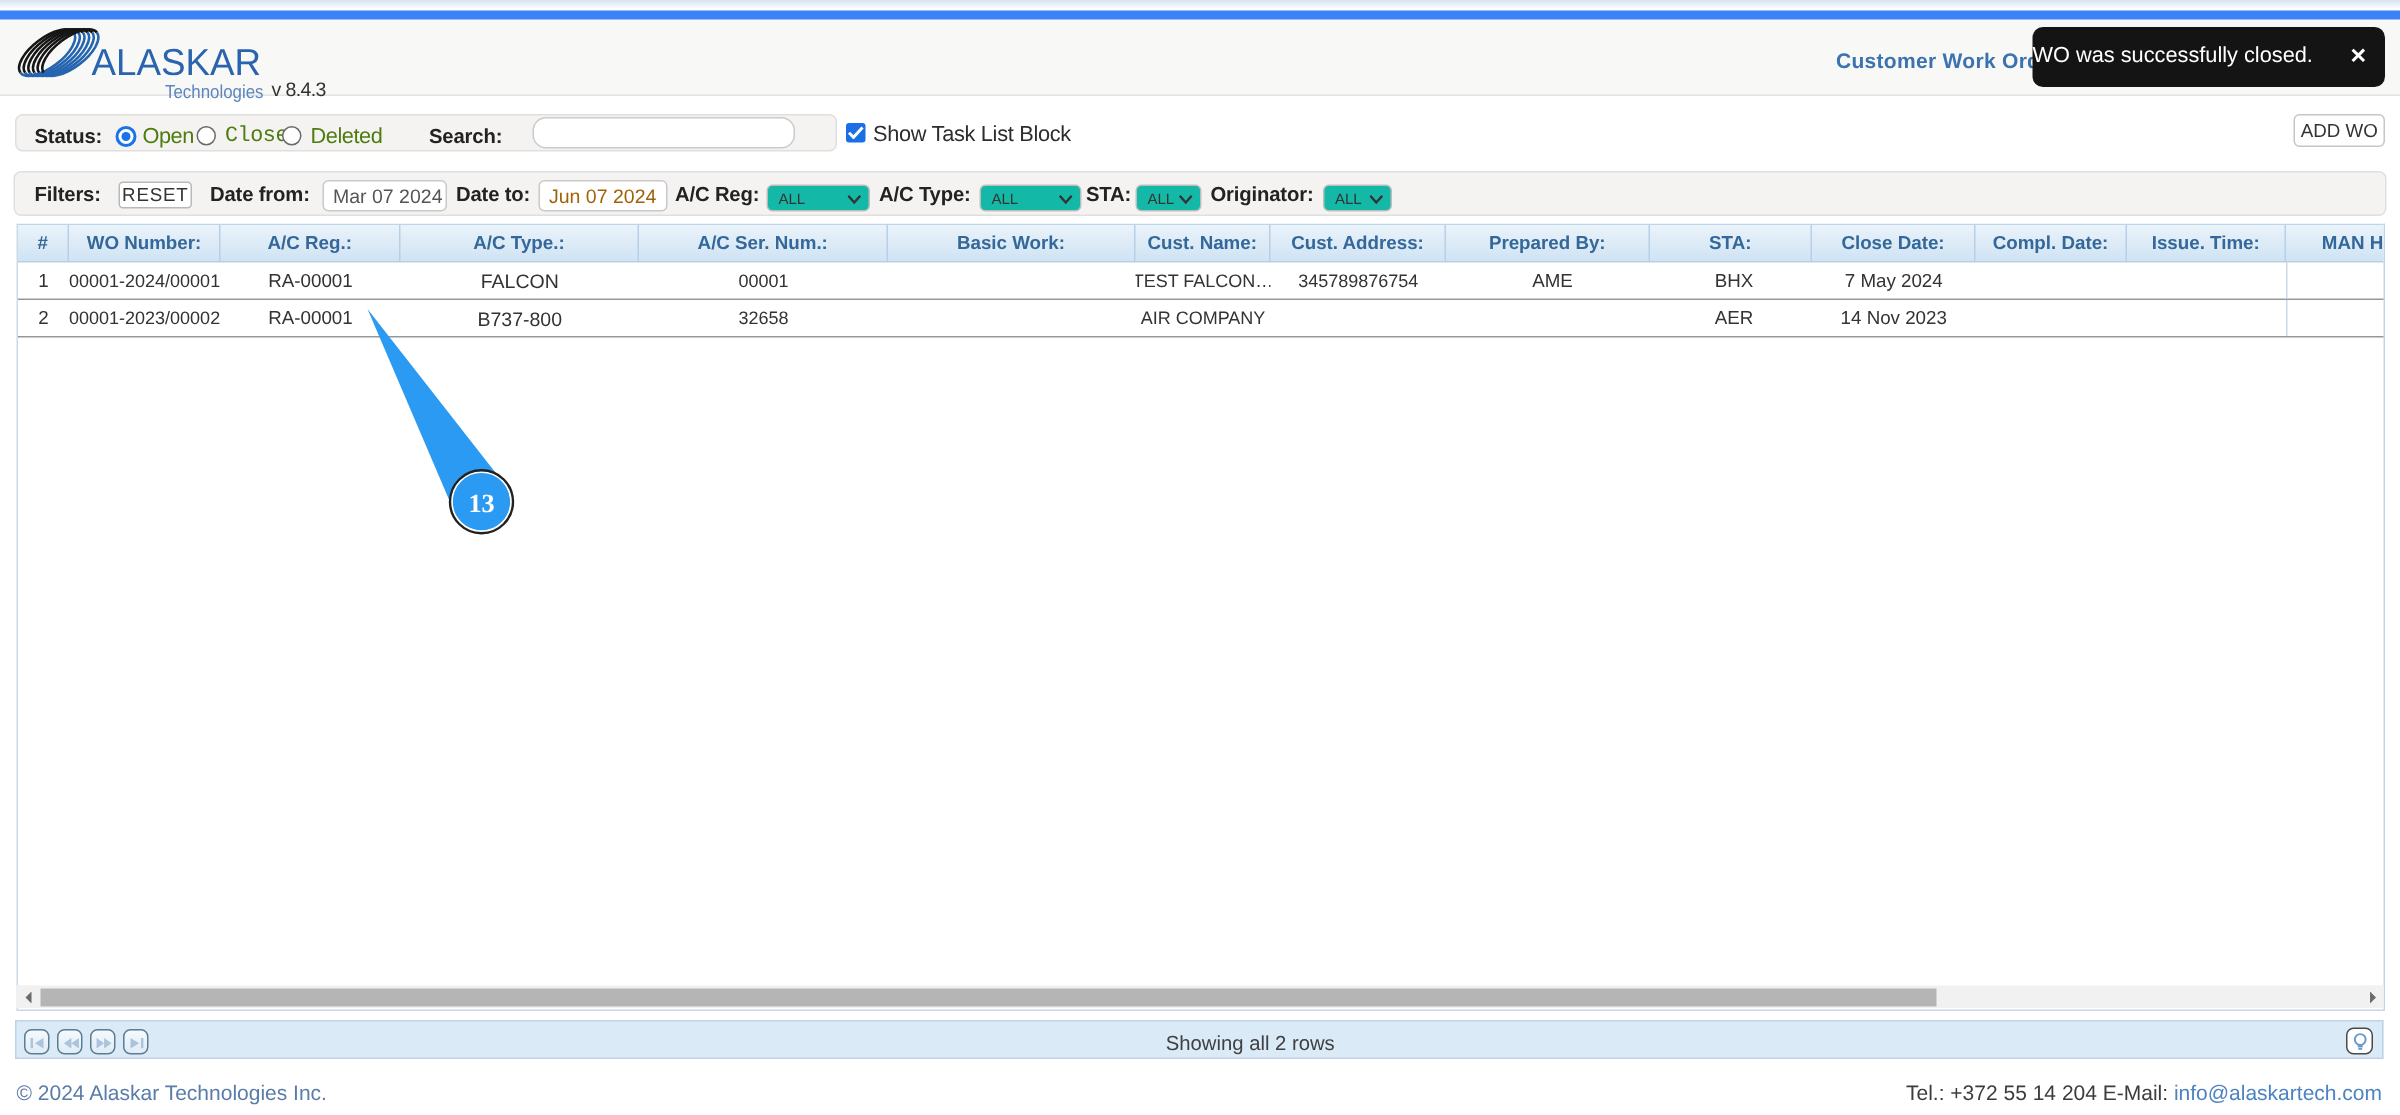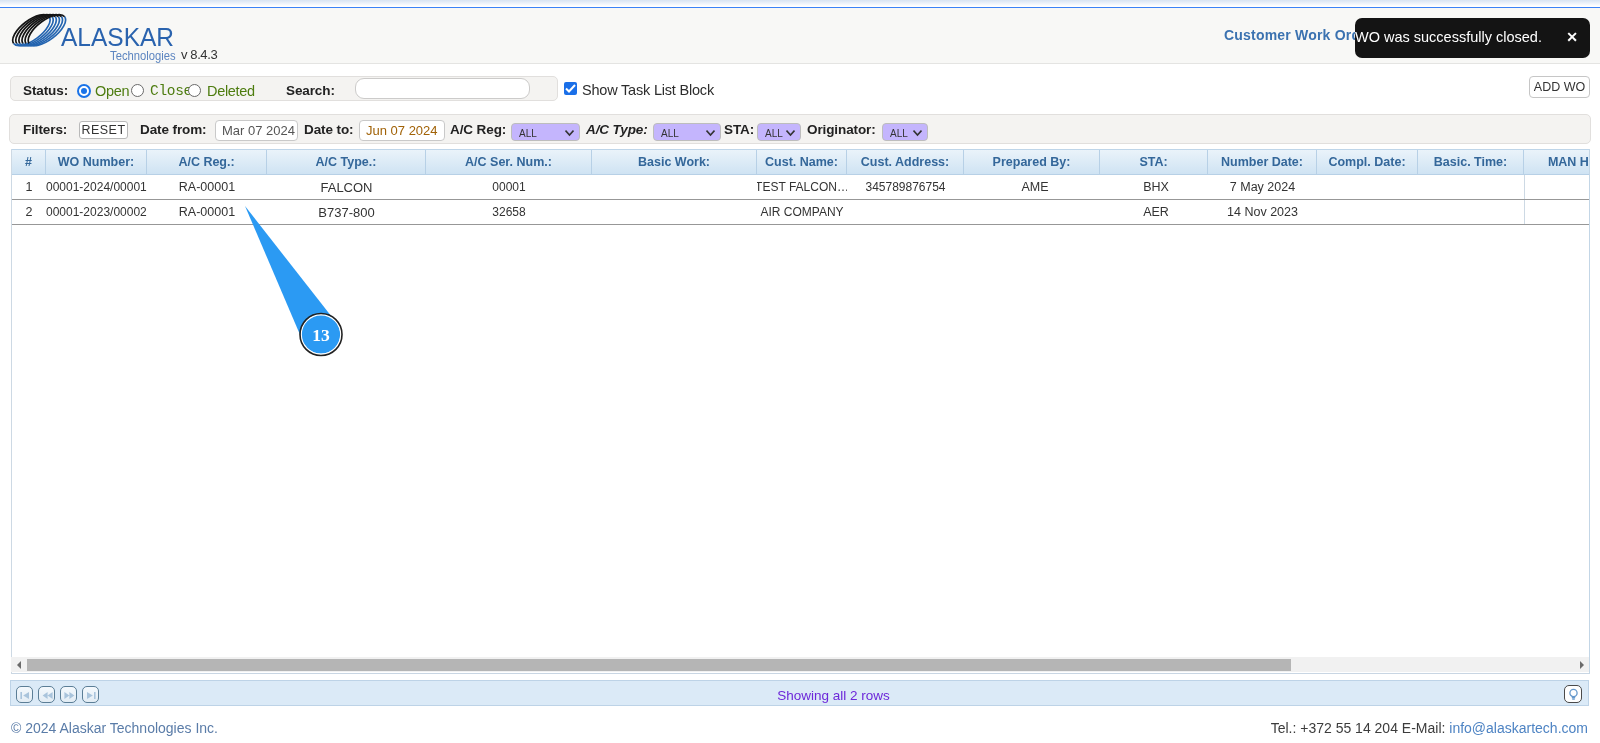--- a/index.html
+++ b/index.html
@@ -3,21 +3,21 @@
 <meta charset="utf-8">
 <style>
 * { margin:0; padding:0; box-sizing:border-box; }
 html,body { width:1600px; height:743px; background:#fff; font-family:"Liberation Sans", sans-serif; position:relative; overflow:hidden; }
 .abs { position:absolute; }
 
 
 #topstrip { left:0; top:0; width:1600px; height:6px; background:linear-gradient(#d7e3f2,#ffffff); }
 
 
-#header { left:0; top:7px; width:1600px; height:57px; background:#f8f8f6; border-top:1px solid #3b82f6; border-bottom:1px solid #e4e4e2; }
+#header { left:0; top:7px; width:1600px; height:57px; background:#f8f8f6; border-top:6px solid #3b82f6; border-bottom:1px solid #e4e4e2; }
 #alaskar { left:61px; top:15px; font-size:25px; color:#2a63ae; letter-spacing:0px; transform:scaleX(0.98); transform-origin:left top; }
 #technologies { left:110px; top:41px; font-size:12.5px; color:#5c85c0; transform:scaleX(0.9); transform-origin:left top; }
 #ver { left:181px; top:39px; font-size:13px; letter-spacing:-0.4px; color:#333; }
 #cwo { left:1224px; top:19px; font-size:14px; letter-spacing:0.2px; font-weight:bold; color:#3b72b0; white-space:nowrap; }
 
 
 #toast { left:1355px; top:18px; width:235px; height:40px; background:#141414; border-radius:7px; color:#fff; display:flex; align-items:center; z-index:50; }
 #toast .msg { margin-left:0; font-size:14.5px; margin-bottom:2px; }
 #toast .x { position:absolute; right:12px; top:11px; font-size:14px; font-weight:bold; line-height:16px; }
 
@@ -43,24 +43,24 @@
 
 
 #filterbox { left:9px; top:114px; width:1582px; height:30px; background:#f4f3f1; border:1px solid #e1dfdd; border-radius:5px; }
 #lblFilters { left:23px; top:122px; }
 #resetbtn { left:79px; top:121px; width:49px; height:18px; background:#fff; border:1px solid #b9b9b9; border-radius:3px; font-size:12.5px; color:#333; text-align:center; line-height:16px; letter-spacing:0.5px; }
 #lblDateFrom { left:140px; top:122px; }
 #inpDateFrom { left:215px; top:120px; width:83px; height:21px; background:#fff; border:1px solid #c9c9c9; border-radius:4px; font-size:13px; color:#555; line-height:19px; padding-left:6px; }
 #lblDateTo { left:304px; top:122px; }
 #inpDateTo { left:359px; top:120px; width:86px; height:21px; background:#fff; border:1px solid #c9c9c9; border-radius:4px; font-size:13px; color:#a16207; line-height:19px; padding-left:6px; }
 #lblReg { left:450px; top:122px; }
-#lblType { left:586px; top:122px;font-style:italic; }
+#lblType { left:586px; top:122px; }
 #lblSta { left:724px; top:122px; }
 #lblOrig { left:807px; top:122px; }
-.sel { background:#c4b5fd; border:1px solid #bdbdbd; border-radius:4px; font-size:10px; color:#333; }
+.sel { background:#14b8a6; border:1px solid #bdbdbd; border-radius:4px; font-size:10px; color:#333; }
 .sel .t { position:absolute; left:7px; top:4px; }
 .sel svg { position:absolute; right:5px; top:5px; }
 #sel1 { left:511px; top:123px; width:69px; height:18px; }
 #sel2 { left:653px; top:123px; width:68px; height:18px; }
 #sel3 { left:757px; top:123px; width:44px; height:18px; }
 #sel4 { left:882px; top:123px; width:46px; height:18px; }
 
 
 #tablewrap { left:11px; top:149px; width:1579px; height:525px; border-left:1px solid #cdd9e4; border-right:1px solid #c3d6e6; border-bottom:1px solid #c9d6e3; overflow:hidden; }
 #thead { position:absolute; left:0; top:0; width:1578px; height:26px; background:linear-gradient(#eaf3fa,#cfe3f3); border-top:1px solid #bed5e9; border-bottom:1px solid #b7d0e6; display:flex; }
@@ -73,21 +73,21 @@
 #hscroll { left:11px; top:657px; width:1578px; height:15px; background:#f1f1f1; }
 #hthumb { position:absolute; left:16px; top:2px; width:1264px; height:12px; background:#b5b5b5; }
 .sbarrow { position:absolute; top:0; width:15px; height:15px; background:#f1f1f1; }
 .sbarrow svg { position:absolute; left:5px; top:4px; }
 
 
 #pagbar { left:10px; top:680px; width:1579px; height:26px; background:#dbeaf7; border:1px solid #bdd3e7; }
 .pbtn { position:absolute; top:5px; width:17px; height:17px; border:1px solid #5b7e96; border-radius:5px; background:linear-gradient(#f4f9fd,#e2ecf4); }
 .pbtn svg { position:absolute; left:2.5px; top:5px; }
 #pb1 { left:5px; } #pb2 { left:27px; } #pb3 { left:49px; } #pb4 { left:71px; }
-#showing { left:0px; top:0; width:1579px; height:26px; text-align:center; line-height:30px; font-size:13.5px; color:#6d28d9; padding-left:66px; }
+#showing { left:0px; top:0; width:1579px; height:26px; text-align:center; line-height:30px; font-size:13.5px; color:#404040; padding-left:66px; }
 #bulbbtn { position:absolute; right:6px; top:4px; width:18px; height:18px; border:1px solid #4a4a4a; border-radius:5px; background:#fff; }
 
 
 #footl { left:11px; top:720px; font-size:14px; color:#5a7ca8; }
 #footr { right:12px; top:720px; font-size:14px; color:#3c3c3c; }
 #footr a { color:#4d83c3; text-decoration:none; }
 
 
 #annot { left:230px; top:195px; z-index:60; }
 </style>
@@ -200,23 +200,23 @@
     <div class="th" style="width:34px;">#</div>
     <div class="th" style="width:101px;">WO Number:</div>
     <div class="th" style="width:120px;">A/C Reg.:</div>
     <div class="th" style="width:159px;">A/C Type.:</div>
     <div class="th" style="width:166px;">A/C Ser. Num.:</div>
     <div class="th" style="width:165px;">Basic Work:</div>
     <div class="th" style="width:90px;">Cust. Name:</div>
     <div class="th" style="width:117px;">Cust. Address:</div>
     <div class="th" style="width:136px;">Prepared By:</div>
     <div class="th" style="width:108px;">STA:</div>
-    <div class="th" style="width:109px;">Number Date:</div>
+    <div class="th" style="width:109px;">Close Date:</div>
     <div class="th" style="width:101px;">Compl. Date:</div>
-    <div class="th" style="width:106px;">Basic. Time:</div>
+    <div class="th" style="width:106px;">Issue. Time:</div>
     <div class="th" style="width:120px; border-right:none;">MAN Hours:</div>
   </div>
   <div class="trow" style="top:26px;">
     <div class="td" style="width:34px;">1</div>
     <div class="td" style="width:101px; font-size:12px; justify-content:flex-start;">00001-2024/00001</div>
     <div class="td" style="width:120px;">RA-00001</div>
     <div class="td" style="width:159px; font-size:13px;">FALCON</div>
     <div class="td" style="width:166px; font-size:12px;">00001</div>
     <div class="td" style="width:165px;"></div>
     <div class="td" style="width:90px; font-size:12px;">TEST FALCON…</div>

